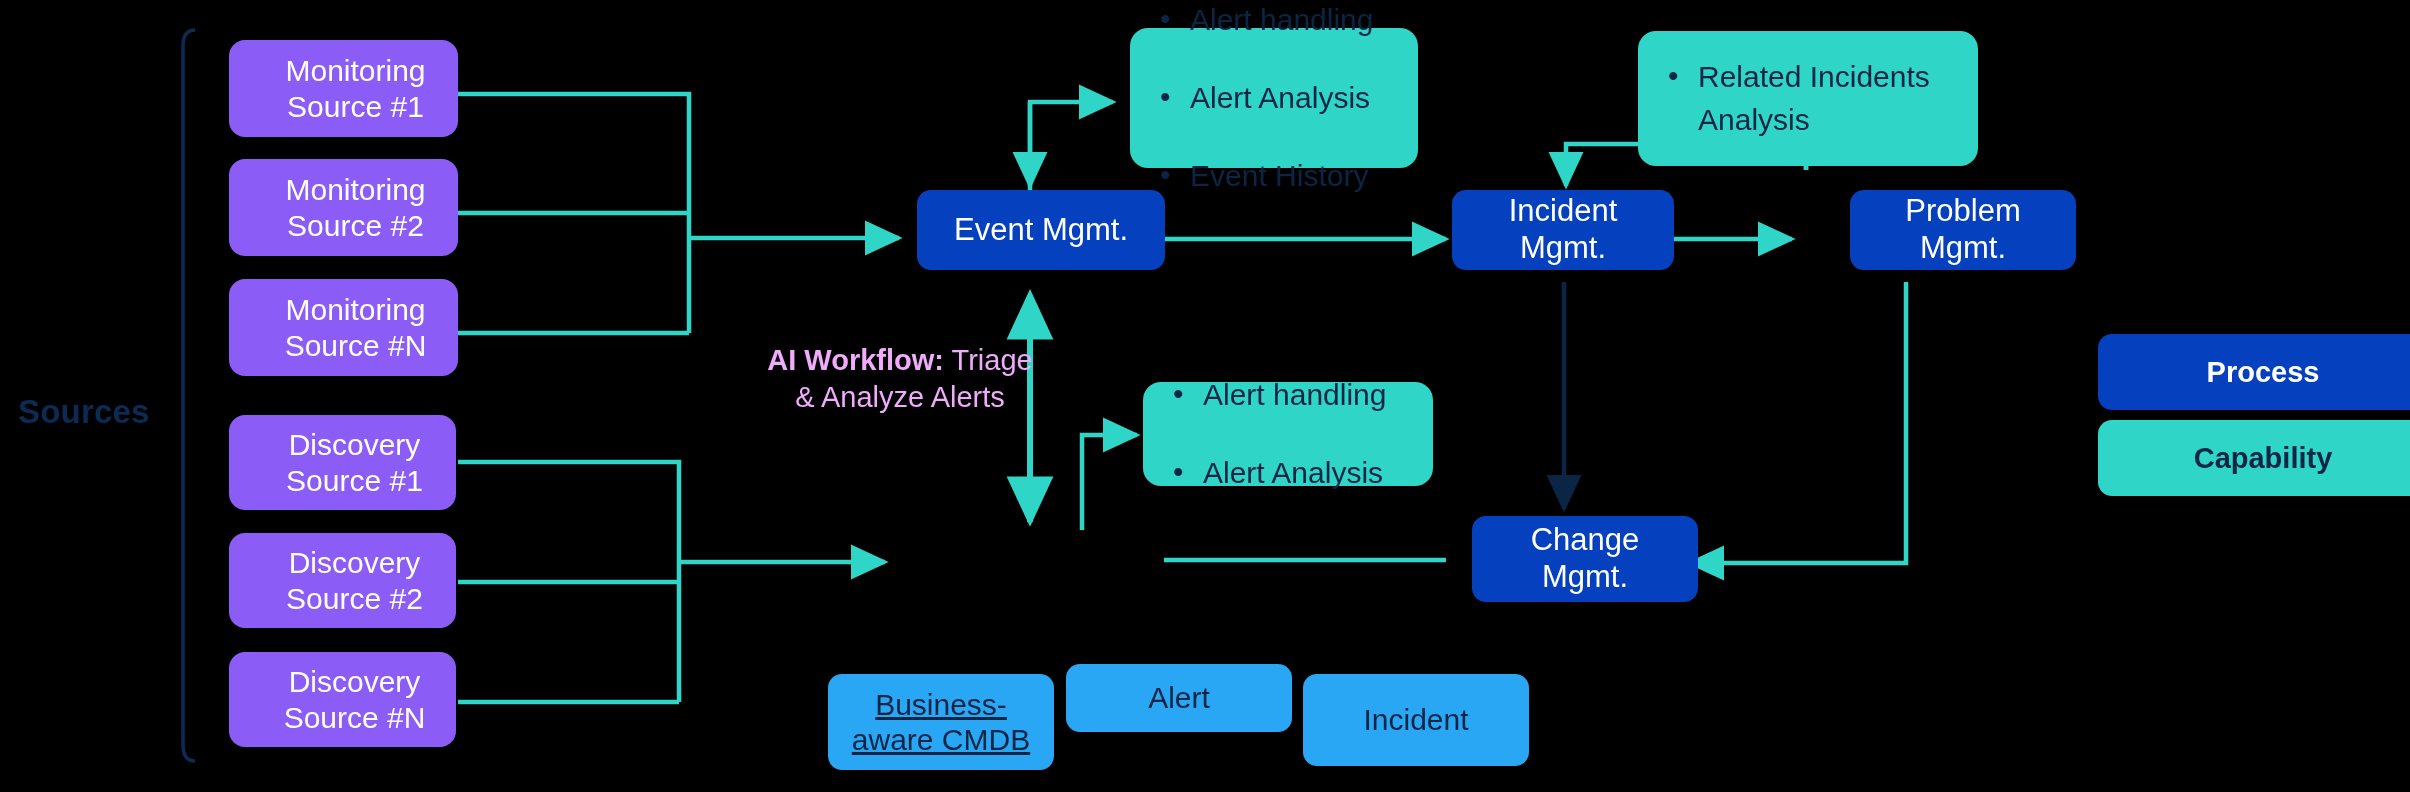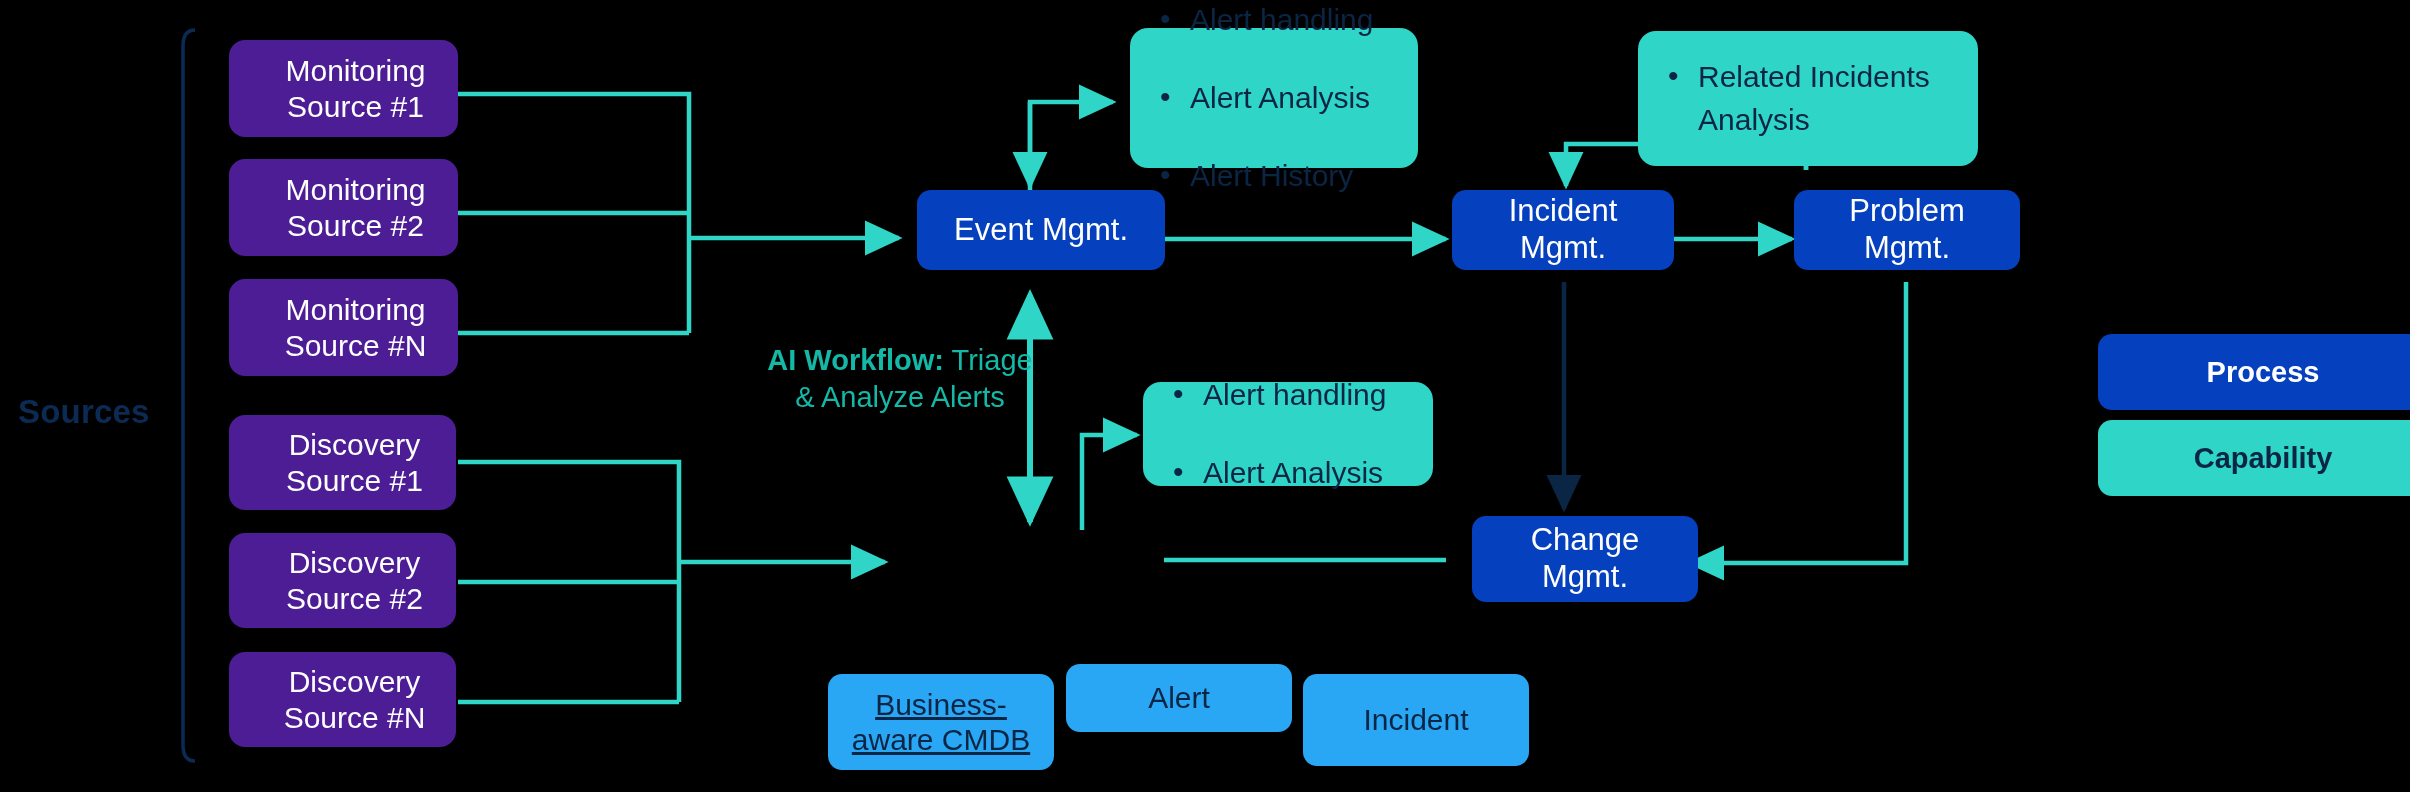--- a/index.html
+++ b/index.html
@@ -33,21 +33,21 @@
     line-height: 1.18;
     white-space: pre-line;
   }
   .proc {
     background: #0540BE;
     color: #FFFFFF;
     font-size: 31px;
     font-weight: 400;
   }
   .source {
-    background: #4c1d95;
+    background: #8b5cf6;
     color: #FFFFFF;
     font-size: 30px;
     font-weight: 400;
     border-radius: 16px;
     padding-left: 24px;
   }
   .cap {
     background: #2FD5C6;
     color: #0B2545;
     font-size: 30px;
@@ -99,21 +99,21 @@
   }
   .sources-label {
     position: absolute;
     color: #0B2B55;
     font-size: 33px;
     font-weight: 700;
     letter-spacing: 0.2px;
   }
   .wf-label {
     position: absolute;
-    color: #14b8a6;
+    color: #f0abfc;
     font-size: 29px;
     line-height: 1.28;
     text-align: center;
     width: 340px;
   }
   .wf-label b { font-weight: 700; }
 </style>
 </head>
 <body>
 
@@ -191,30 +191,30 @@
 Source #N</div>
 
   <div class="wf-label" style="left:730px; top:342px;">
     <b>AI Workflow:</b><span style="white-space:pre-line;"> Triage
 &amp; Analyze Alerts</span>
   </div>
 
   <div class="node proc" style="left:917px; top:190px; width:248px; height:80px;">Event Mgmt.</div>
   <div class="node proc" style="left:1452px; top:190px; width:222px; height:80px;">Incident
 Mgmt.</div>
-  <div class="node proc" style="left:1794px; top:190px; width:226px; height:80px;">Problem
+  <div class="node proc" style="left:1850px; top:190px; width:226px; height:80px;">Problem
 Mgmt.</div>
   <div class="node proc" style="left:1452px; top:516px; width:226px; height:86px;margin-left:20px;">Change
 Mgmt.</div>
 
   <div class="node cap" style="left:1130px; top:28px; width:288px; height:140px;">
     <ul>
       <li>Alert handling</li>
       <li>Alert Analysis</li>
-      <li>Alert History</li>
+      <li>Event History</li>
     </ul>
   </div>
 
   <div class="node cap" style="left:1638px; top:3px; width:340px; height:135px;margin-top:28px;">
     <ul>
       <li>Related Incidents
 Analysis</li>
     </ul>
   </div>
 

